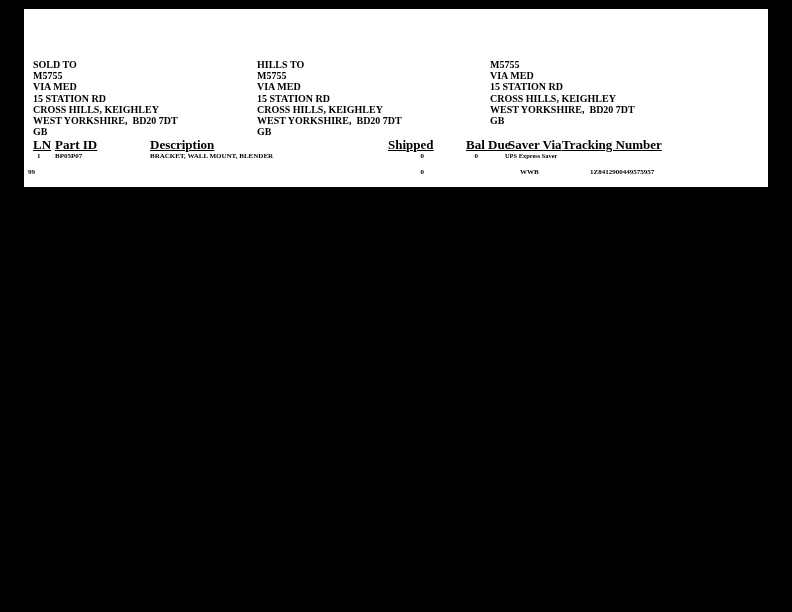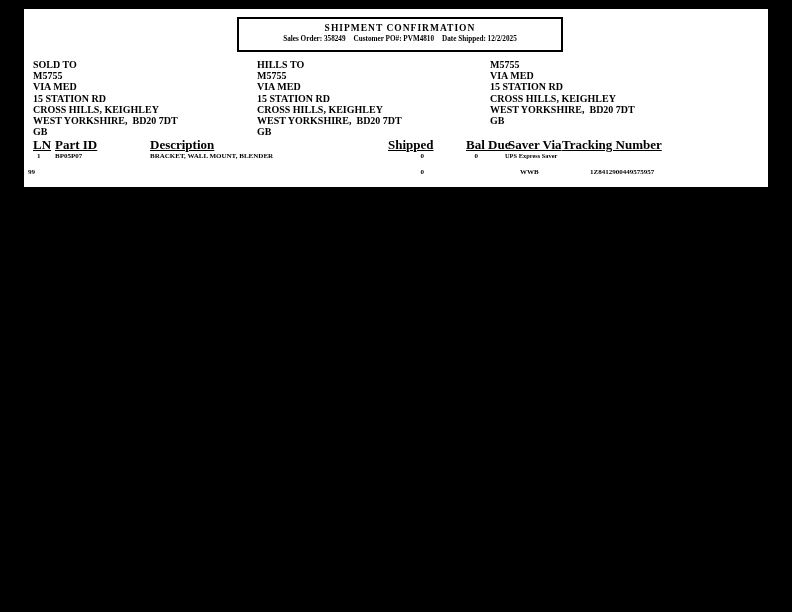--- a/index.html
+++ b/index.html
@@ -26,24 +26,20 @@
   .cell{position:absolute;font-size:7px;font-weight:bold;white-space:pre;}
   .r1{top:143px;} .r2{top:159px;}
   .num{text-align:right;}
 </style>
 </head>
 <body>
 
 <div id="canvas">
   <div id="doc">
 
-    <div id="title-box">
-      <div class="t1">SHIPMENT CONFIRMATION</div>
-      <div class="t2"><span>Sales Order: 358249</span><span>Customer PO#: PVM4810</span><span>Date Shipped: 12/2/2025</span></div>
-    </div>
 
     <div class="addr" id="addr-0">
       <div>SOLD TO</div>
       <div>M5755</div>
       <div>VIA MED</div>
       <div>15 STATION RD</div>
       <div>CROSS HILLS, KEIGHLEY</div>
       <div>WEST YORKSHIRE,  BD20 7DT</div>
       <div>GB</div>
     </div>

